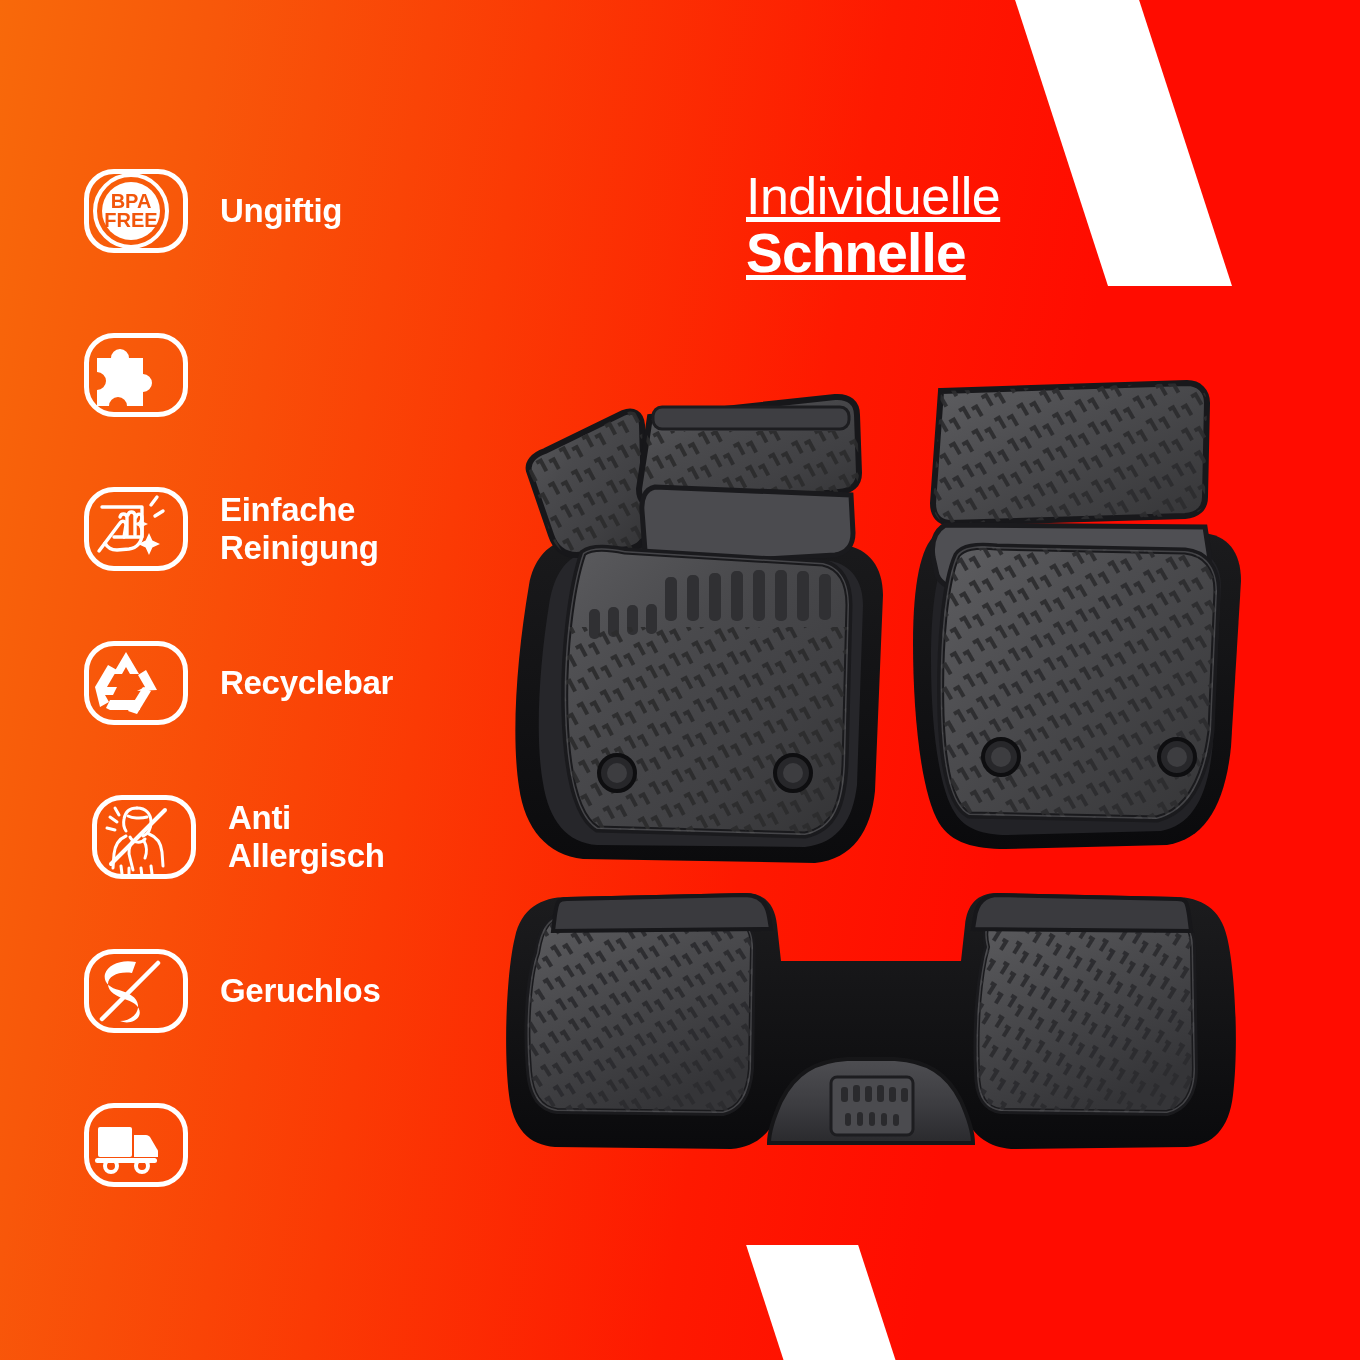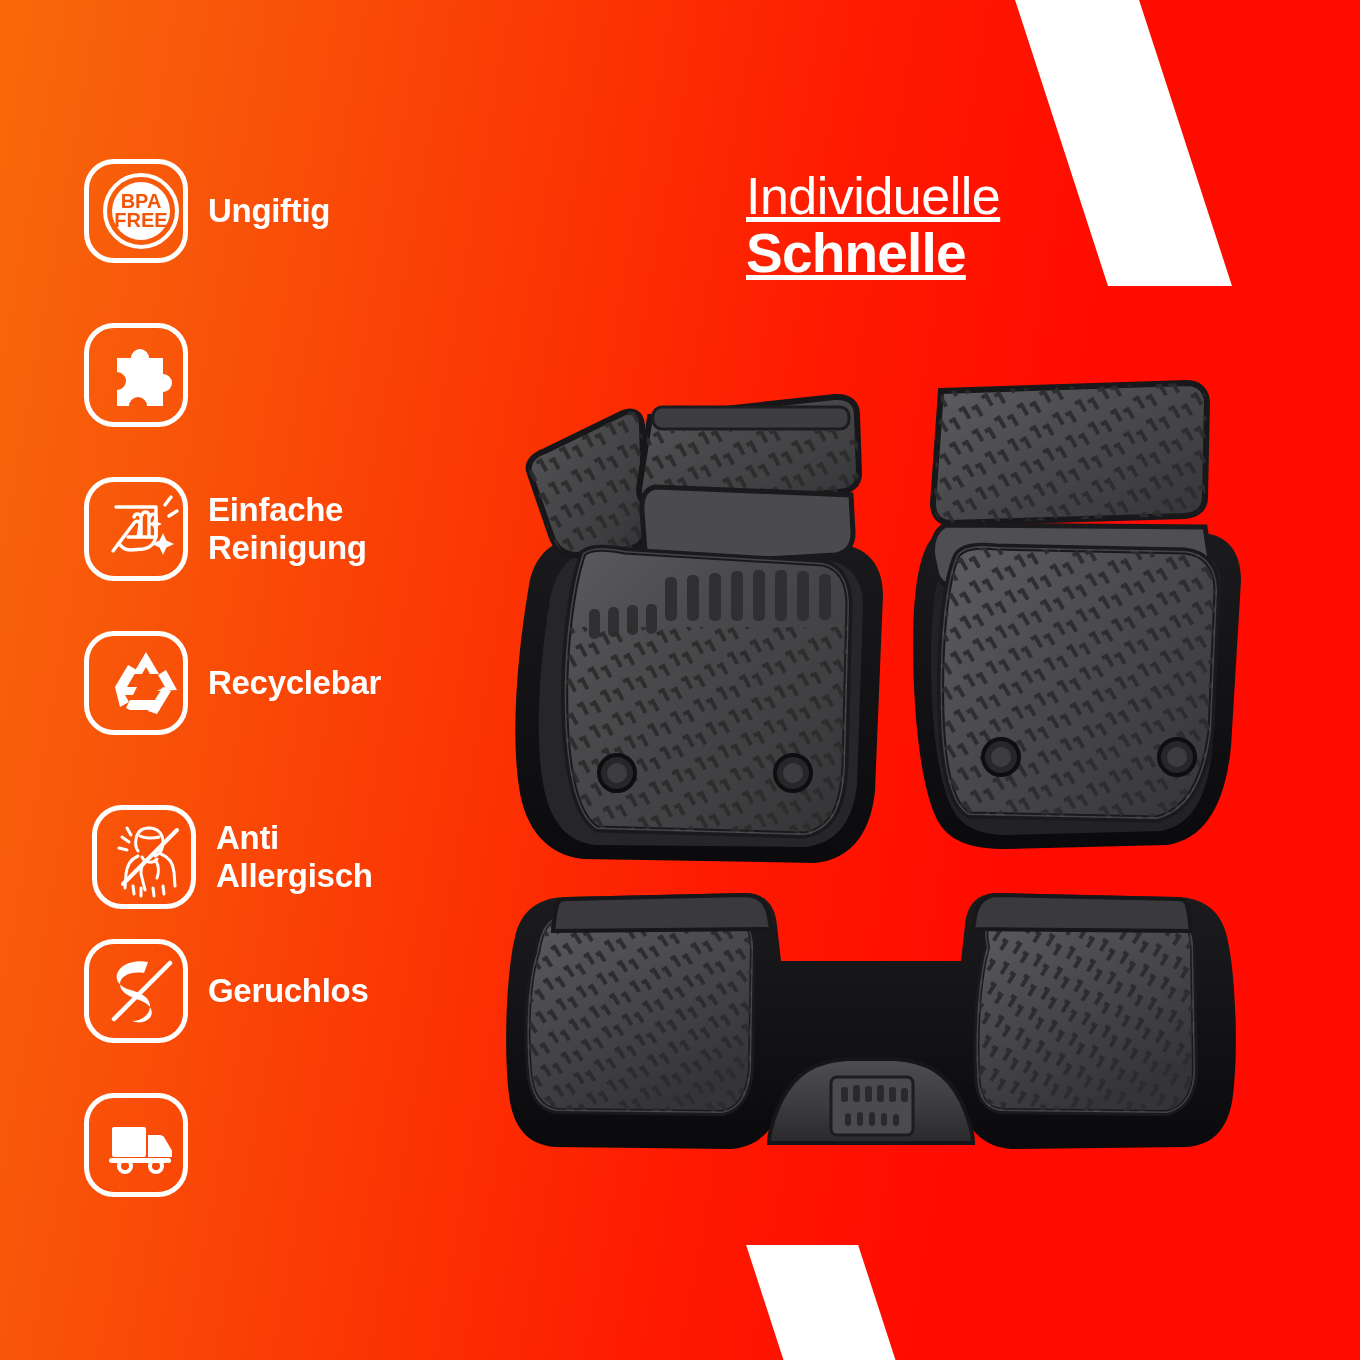--- a/index.html
+++ b/index.html
@@ -29,28 +29,28 @@
     position:absolute;left:746px;top:168px;width:520px;
     color:#FFFFFF;letter-spacing:-0.5px;line-height:1.08;text-decoration:underline;
   }
   #headline .l1{display:block;font-size:52px;font-weight:300;}
   #headline .l2{display:block;font-size:55px;font-weight:700;letter-spacing:-0.8px;}
 
   
   #features{position:absolute;left:0;top:0;width:520px;height:1360px;}
   .feature{position:absolute;left:84px;display:flex;align-items:center;height:106px;}
   .feat-icon{
-    width:104px;height:104px;flex:0 0 104px;
+    width:104px;height:84px;flex:0 0 104px;
     border:5px solid #FFFFFF;border-radius:30px;
     box-sizing:border-box;position:relative;
-    display:flex;align-items:center;justify-content:flex-end;
+    display:flex;align-items:center;justify-content:flex-start;
   }
   .feat-icon svg{display:block;}
   .feat-label{
-    margin-left:20px;color:#FFFFFF;font-size:33px;font-weight:700;
+    margin-left:32px;color:#FFFFFF;font-size:33px;font-weight:700;
     line-height:1.14;letter-spacing:-0.3px;white-space:pre-line;
   }
 
   
   #mats{position:absolute;left:0;top:0;width:1360px;height:1360px;}
   #mats svg{position:absolute;}
   #mat-front-left{left:505px;top:355px;}
   #mat-front-right{left:905px;top:375px;}
   #mat-rear{left:495px;top:865px;}
 </style>
@@ -386,21 +386,21 @@
             <path d="M6 41 l22 0 -4 8 -8 0 4 7 -9 5 z"></path>
             <path d="M17 62 l4-8 30 0 0 10 -30 0 z"></path>
             <path d="M48 68 l14-23 -8-4 -15 24 z"></path>
             <path d="M68 44 l-11-20 -8 5 7 12 -8 4 z"></path>
           </g>
         </svg>
       </div>
       <div class="feat-label">Recyclebar</div>
     </div>
 
-    <div class="feature" style="top:804px;padding-left:8px;">
+    <div class="feature" style="top:784px;padding-left:8px;">
       <div class="feat-icon">
         <svg width="82" height="82" viewBox="0 0 82 82">
           <g fill="none" stroke="#FFFFFF" stroke-width="3" stroke-linecap="round" stroke-linejoin="round">
             <path d="M40 12 c9 0 14 6 14 14 0 7-3 12-8 14"></path>
             <path d="M40 12 c-8 0-12 5-13 11 -1 5 0 9 2 12"></path>
             <path d="M31 20 c4 2 12 3 19 1"></path>
             <path d="M29 40 c-7 3-11 9-12 18 l-1 14"></path>
             <path d="M52 38 c8 3 12 9 13 18 l1 14"></path>
             <path d="M33 41 c3 6 11 7 15 2"></path>
             <path d="M35 46 c-3 4-4 11-2 16 l3 12"></path>

